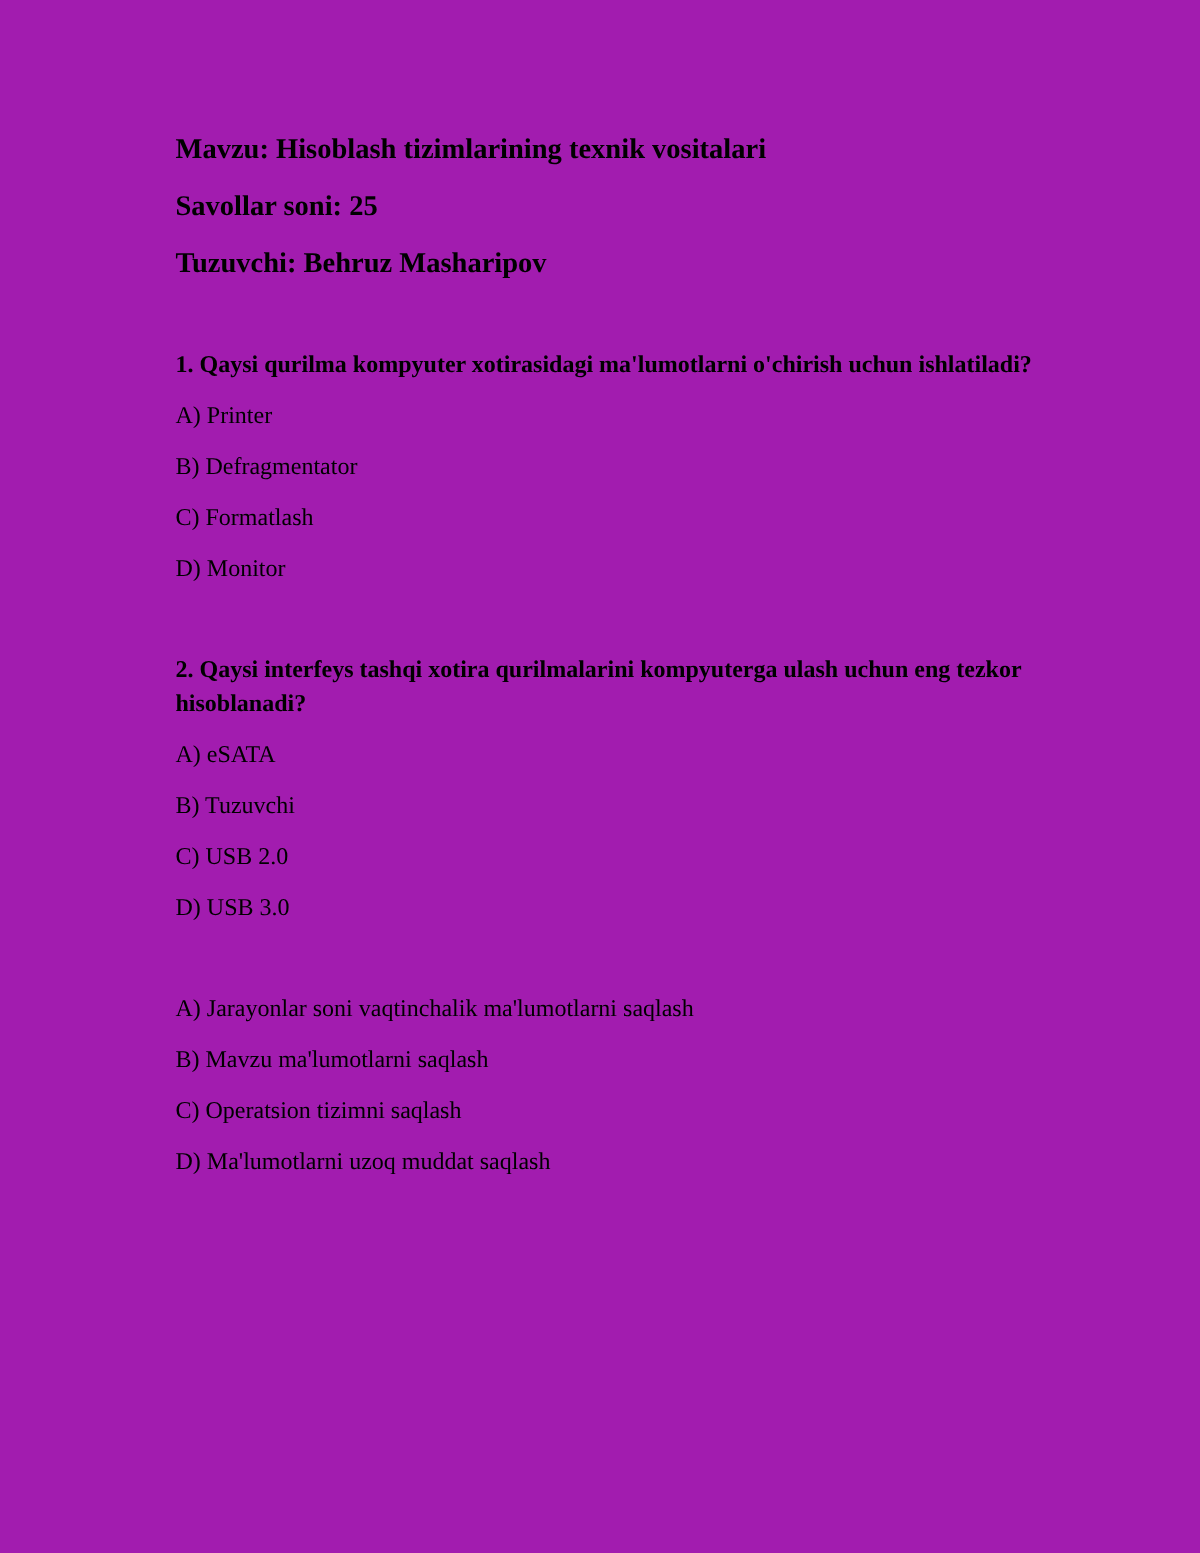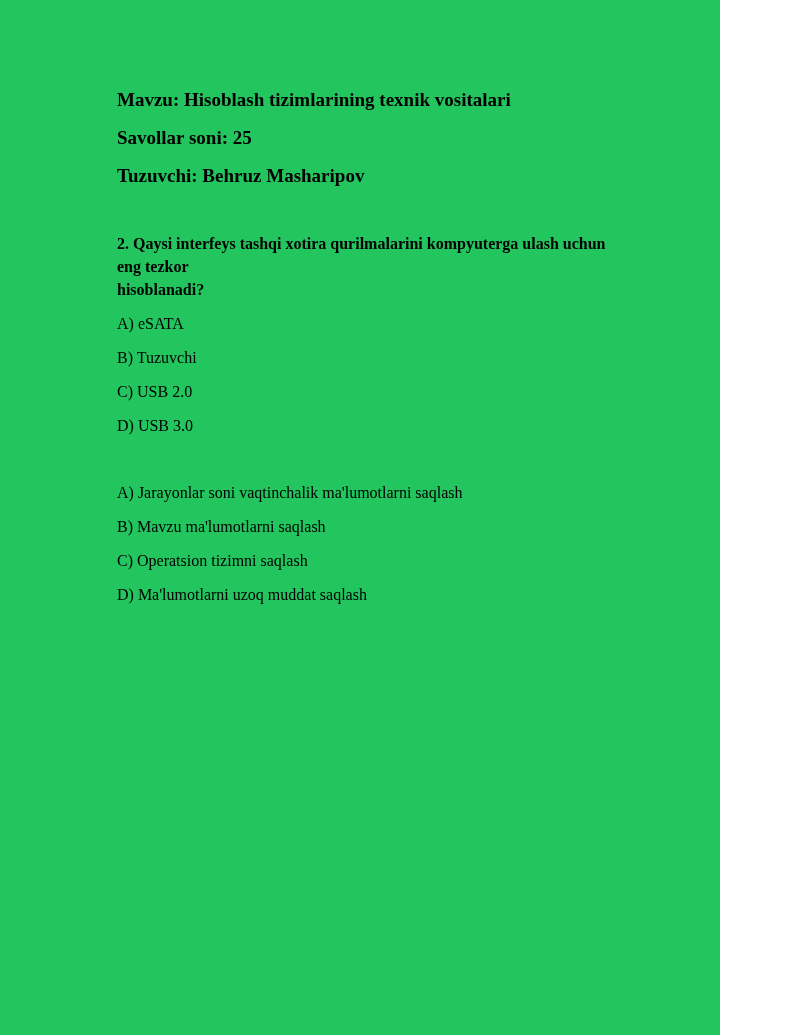--- a/index.html
+++ b/index.html
@@ -2,24 +2,24 @@
 <html><head>
 <meta charset="utf-8">
 <style>
   html, body {
     margin: 0;
     padding: 0;
     background: #ffffff;
   }
   .page {
     position: relative;
-    width: 720px;
+    width: 800px;
     height: 1035px;
     box-sizing: border-box;
-    background: #22c55e;
+    background: #a21caf;
     overflow: hidden;
     padding: 88px 110px 0 117px;
     color: #000000;
     font-family: "Liberation Serif", "DejaVu Serif", serif;
   }
   .hdr {
     font-size: 19px;
     line-height: 24px;
     font-weight: bold;
     margin: 0 0 14px 0;
@@ -45,20 +45,27 @@
 <body>
 
 <div class="page">
 
   <div>
     <p class="hdr">Mavzu: Hisoblash tizimlarining texnik vositalari</p>
     <p class="hdr">Savollar soni: 25</p>
     <p class="hdr">Tuzuvchi: Behruz Masharipov</p>
   </div>
 
+  <div class="question">
+    <p class="q-title">1. Qaysi qurilma kompyuter xotirasidagi ma'lumotlarni o'chirish uchun ishlatiladi?</p>
+    <p class="option">A) Printer</p>
+    <p class="option">B) Defragmentator</p>
+    <p class="option">C) Formatlash</p>
+    <p class="option">D) Monitor</p>
+  </div>
 
   <div class="question">
     <p class="q-title">2. Qaysi interfeys tashqi xotira qurilmalarini kompyuterga ulash uchun eng tezkor
 hisoblanadi?</p>
     <p class="option">A) eSATA</p>
     <p class="option">B) Tuzuvchi</p>
     <p class="option">C) USB 2.0</p>
     <p class="option">D) USB 3.0</p>
   </div>
 

